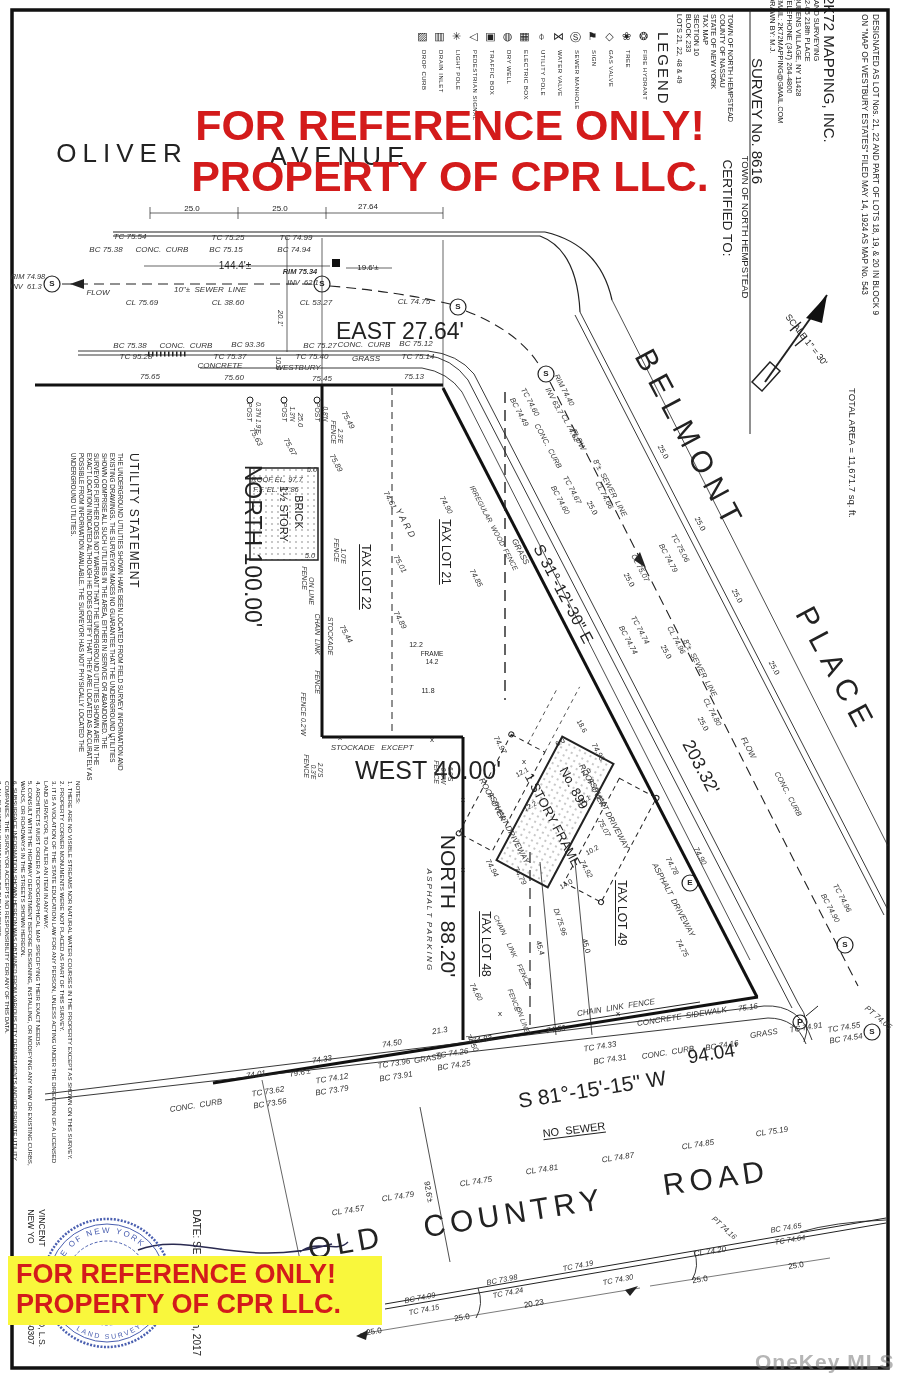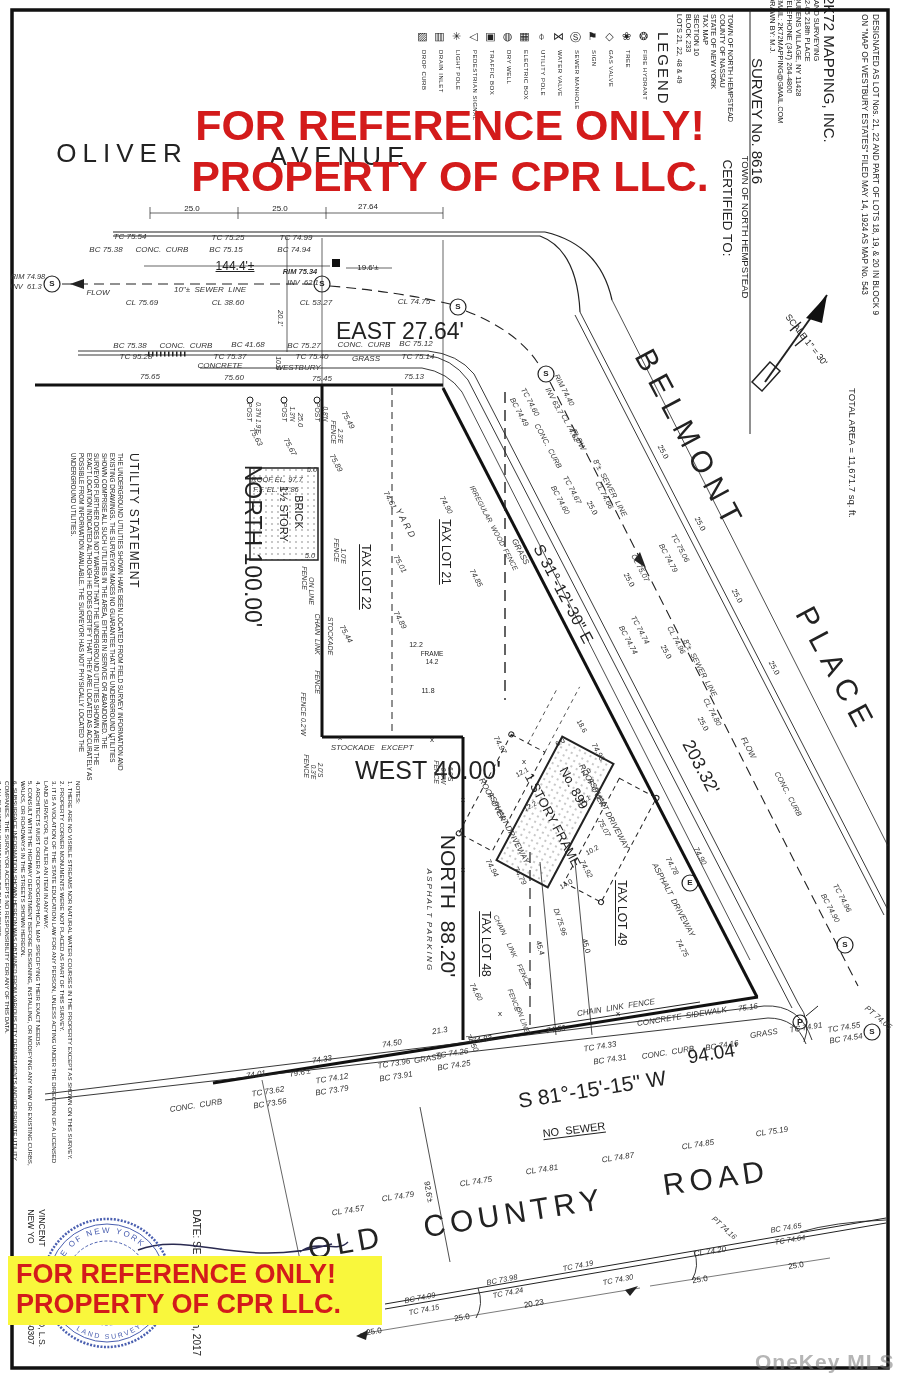--- a/index.html
+++ b/index.html
@@ -232,41 +232,41 @@
       <span class="ann noit" style="left: 192px; top: 209px; font-size: 8px; transform: translate(-50%, -50%) rotate(0deg);">25.0</span>
       <span class="ann noit" style="left: 280px; top: 209px; font-size: 8px; transform: translate(-50%, -50%) rotate(0deg);">25.0</span>
       <span class="ann noit" style="left: 368px; top: 207px; font-size: 8px; transform: translate(-50%, -50%) rotate(0deg);">27.64</span>
       <span class="ann" style="left: 130px; top: 237px; font-size: 8px; transform: translate(-50%, -50%) rotate(0deg);">TC 75.54</span>
       <span class="ann" style="left: 106px; top: 250px; font-size: 8px; transform: translate(-50%, -50%) rotate(0deg);">BC 75.38</span>
       <span class="ann" style="left: 162px; top: 250px; font-size: 8px; transform: translate(-50%, -50%) rotate(0deg);">CONC.  CURB</span>
       <span class="ann" style="left: 228px; top: 238px; font-size: 8px; transform: translate(-50%, -50%) rotate(0deg);">TC 75.25</span>
       <span class="ann" style="left: 226px; top: 250px; font-size: 8px; transform: translate(-50%, -50%) rotate(0deg);">BC 75.15</span>
       <span class="ann" style="left: 296px; top: 238px; font-size: 8px; transform: translate(-50%, -50%) rotate(0deg);">TC 74.99</span>
       <span class="ann" style="left: 294px; top: 250px; font-size: 8px; transform: translate(-50%, -50%) rotate(0deg);">BC 74.94</span>
-      <span class="ann noit" style="left: 235px; top: 266px; font-size: 12px; transform: translate(-50%, -50%) rotate(0deg); text-decoration: underline;">144.4'±</span>
+      <span class="ann noit" style="left: 235px; top: 266px; font-size: 10px; transform: translate(-50%, -50%) rotate(0deg);">144.4'±</span>
       <span class="ann noit" style="left: 368px; top: 268px; font-size: 8px; transform: translate(-50%, -50%) rotate(0deg);">19.6'±</span>
       <span class="ann" style="left: 28px; top: 277px; font-size: 7.5px; transform: translate(-50%, -50%) rotate(0deg);">RIM 74.98</span>
       <span class="ann" style="left: 26px; top: 287px; font-size: 7.5px; transform: translate(-50%, -50%) rotate(0deg);">INV  61.3</span>
       <span class="ann" style="left: 98px; top: 293px; font-size: 8px; transform: translate(-50%, -50%) rotate(0deg);">FLOW</span>
       <span class="ann" style="left: 210px; top: 290px; font-size: 8px; transform: translate(-50%, -50%) rotate(0deg);">10"±  SEWER  LINE</span>
       <span class="ann" style="left: 300px; top: 272px; font-size: 7.5px; transform: translate(-50%, -50%) rotate(0deg); font-weight: bold;">RIM 75.34</span>
       <span class="ann" style="left: 303px; top: 283px; font-size: 7.5px; transform: translate(-50%, -50%) rotate(0deg);">INV  62.1</span>
       <span class="ann" style="left: 142px; top: 303px; font-size: 8px; transform: translate(-50%, -50%) rotate(0deg);">CL 75.69</span>
       <span class="ann" style="left: 228px; top: 303px; font-size: 8px; transform: translate(-50%, -50%) rotate(0deg);">CL 38.60</span>
       <span class="ann" style="left: 316px; top: 303px; font-size: 8px; transform: translate(-50%, -50%) rotate(0deg);">CL 53.27</span>
       <span class="ann" style="left: 414px; top: 302px; font-size: 8px; transform: translate(-50%, -50%) rotate(0deg);">CL 74.75</span>
       <span class="ann" style="left: 280px; top: 318px; font-size: 7.5px; transform: translate(-50%, -50%) rotate(90deg);">20.1'</span>
       <span class="ann" style="left: 130px; top: 346px; font-size: 8px; transform: translate(-50%, -50%) rotate(0deg);">BC 75.38</span>
       <span class="ann" style="left: 186px; top: 346px; font-size: 8px; transform: translate(-50%, -50%) rotate(0deg);">CONC.  CURB</span>
-      <span class="ann" style="left: 248px; top: 345px; font-size: 8px; transform: translate(-50%, -50%) rotate(0deg);">BC 41.68</span>
+      <span class="ann" style="left: 248px; top: 345px; font-size: 8px; transform: translate(-50%, -50%) rotate(0deg);">BC 93.36</span>
       <span class="ann" style="left: 136px; top: 357px; font-size: 8px; transform: translate(-50%, -50%) rotate(0deg);">TC 95.28</span>
       <span class="ann" style="left: 230px; top: 357px; font-size: 8px; transform: translate(-50%, -50%) rotate(0deg);">TC 75.37</span>
       <span class="ann" style="left: 220px; top: 366px; font-size: 8px; transform: translate(-50%, -50%) rotate(0deg);">CONCRETE</span>
       <span class="ann" style="left: 298px; top: 368px; font-size: 8px; transform: translate(-50%, -50%) rotate(0deg);">WESTBURY</span>
-      <span class="ann" style="left: 304px; top: 346px; font-size: 8px; transform: translate(-50%, -50%) rotate(0deg);">BC 75.27</span>
+      <span class="ann" style="left: 320px; top: 346px; font-size: 8px; transform: translate(-50%, -50%) rotate(0deg);">BC 75.27</span>
       <span class="ann" style="left: 364px; top: 345px; font-size: 8px; transform: translate(-50%, -50%) rotate(0deg);">CONC.  CURB</span>
       <span class="ann" style="left: 416px; top: 344px; font-size: 8px; transform: translate(-50%, -50%) rotate(0deg);">BC 75.12</span>
       <span class="ann" style="left: 312px; top: 357px; font-size: 8px; transform: translate(-50%, -50%) rotate(0deg);">TC 75.40</span>
       <span class="ann" style="left: 366px; top: 359px; font-size: 8px; transform: translate(-50%, -50%) rotate(0deg);">GRASS</span>
       <span class="ann" style="left: 418px; top: 357px; font-size: 8px; transform: translate(-50%, -50%) rotate(0deg);">TC 75.14</span>
       <span class="ann" style="left: 150px; top: 377px; font-size: 8px; transform: translate(-50%, -50%) rotate(0deg);">75.65</span>
       <span class="ann" style="left: 234px; top: 378px; font-size: 8px; transform: translate(-50%, -50%) rotate(0deg);">75.60</span>
       <span class="ann" style="left: 322px; top: 379px; font-size: 8px; transform: translate(-50%, -50%) rotate(0deg);">75.45</span>
       <span class="ann" style="left: 414px; top: 377px; font-size: 8px; transform: translate(-50%, -50%) rotate(0deg);">75.13</span>
       <span class="ann" style="left: 278px; top: 363px; font-size: 7px; transform: translate(-50%, -50%) rotate(90deg);">10.0</span>

